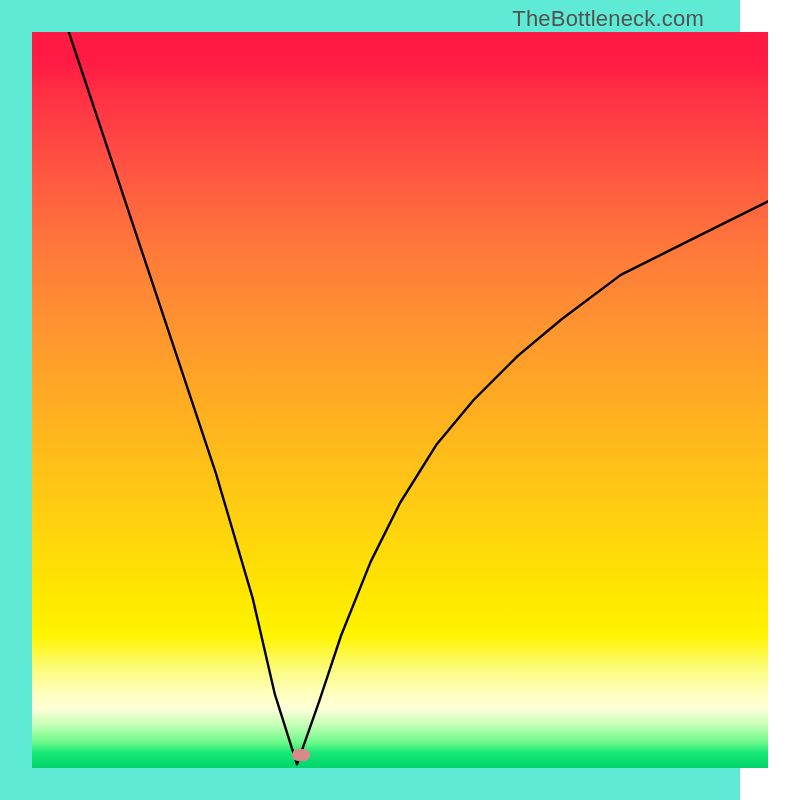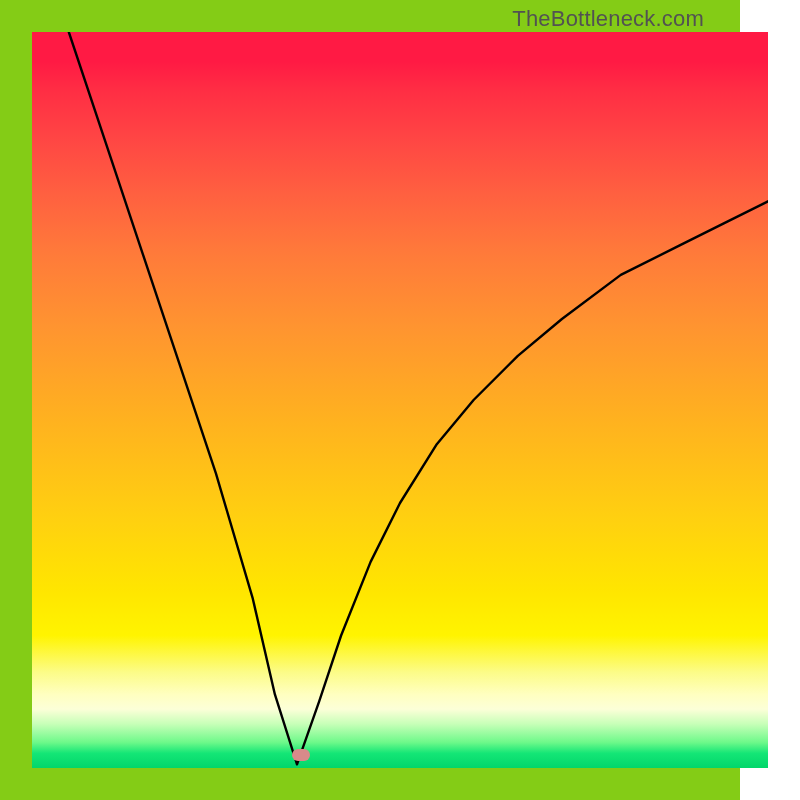--- a/index.html
+++ b/index.html
@@ -2,21 +2,21 @@
 <html><head>
 <meta charset="utf-8">
 <style>
   * { margin: 0; padding: 0; box-sizing: border-box; }
   html, body { width: 800px; height: 800px; overflow: hidden; }
   body { font-family: Arial, Helvetica, sans-serif; }
 
   .frame {
     width: 740px;
     height: 800px;
-    background: #84cc16;
+    background: #5eead4;
     position: relative;
   }
 
   .plot {
     position: absolute;
     left: 32px;
     top: 32px;
     width: 736px;
     height: 736px;
     background: linear-gradient(to bottom,

